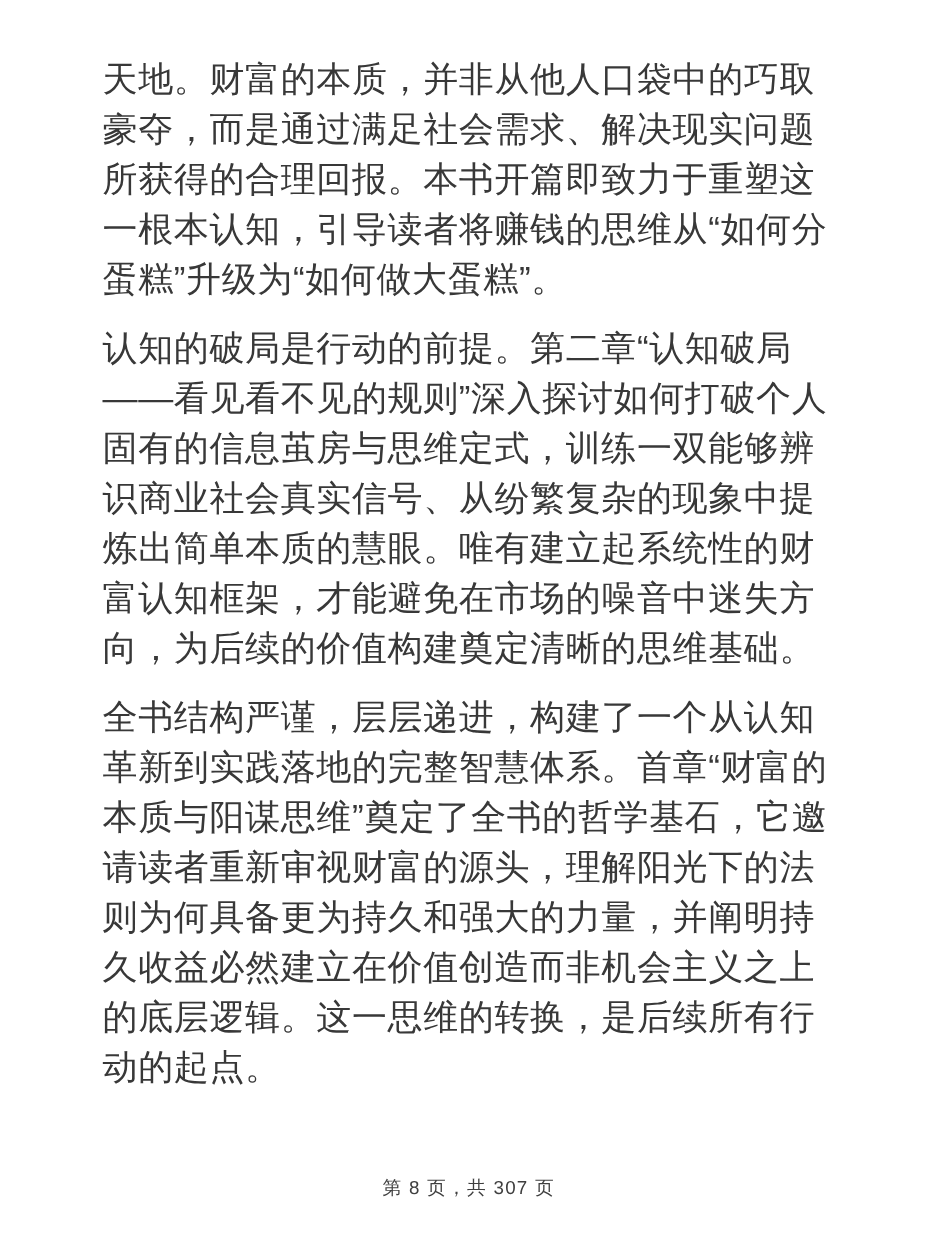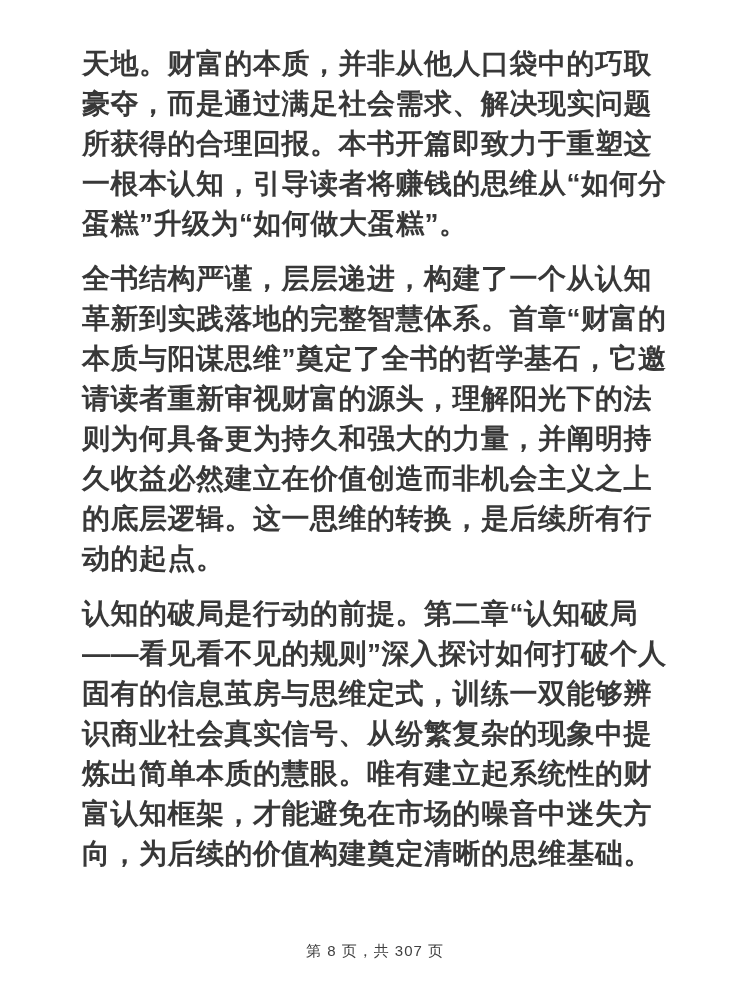--- a/index.html
+++ b/index.html
@@ -25,21 +25,21 @@
   .content {
     position: absolute;
     left: 82px;
     top: 44px;
     width: 588px;
   }
   .content p {
     margin: 0 0 15px 0;
     font-size: 28px;
     line-height: 40px;
-    font-weight: 700;
+    font-weight: 400;
     color: #383838;
     text-align: left;
     letter-spacing: 0.5px;
     word-break: break-all;
   }
   .content p:last-child {
     margin-bottom: 0;
   }
   .footer {
     position: absolute;
@@ -52,17 +52,17 @@
     color: #3f3f3f;
     letter-spacing: 1px;
   }
 </style>
 </head>
 <body>
 
 <div class="page">
   <div class="content">
     <p>天地。财富的本质，并非从他人口袋中的巧取豪夺，而是通过满足社会需求、解决现实问题所获得的合理回报。本书开篇即致力于重塑这一根本认知，引导读者将赚钱的思维从“如何分蛋糕”升级为“如何做大蛋糕”。</p>
+    <p>认知的破局是行动的前提。第二章“认知破局——看见看不见的规则”深入探讨如何打破个人固有的信息茧房与思维定式，训练一双能够辨识商业社会真实信号、从纷繁复杂的现象中提炼出简单本质的慧眼。唯有建立起系统性的财富认知框架，才能避免在市场的噪音中迷失方向，为后续的价值构建奠定清晰的思维基础。</p>
     <p>全书结构严谨，层层递进，构建了一个从认知革新到实践落地的完整智慧体系。首章“财富的本质与阳谋思维”奠定了全书的哲学基石，它邀请读者重新审视财富的源头，理解阳光下的法则为何具备更为持久和强大的力量，并阐明持久收益必然建立在价值创造而非机会主义之上的底层逻辑。这一思维的转换，是后续所有行动的起点。</p>
-    <p>认知的破局是行动的前提。第二章“认知破局——看见看不见的规则”深入探讨如何打破个人固有的信息茧房与思维定式，训练一双能够辨识商业社会真实信号、从纷繁复杂的现象中提炼出简单本质的慧眼。唯有建立起系统性的财富认知框架，才能避免在市场的噪音中迷失方向，为后续的价值构建奠定清晰的思维基础。</p>
   </div>
   <div class="footer">第 8 页，共 307 页</div>
 </div>
 
 </body></html>

